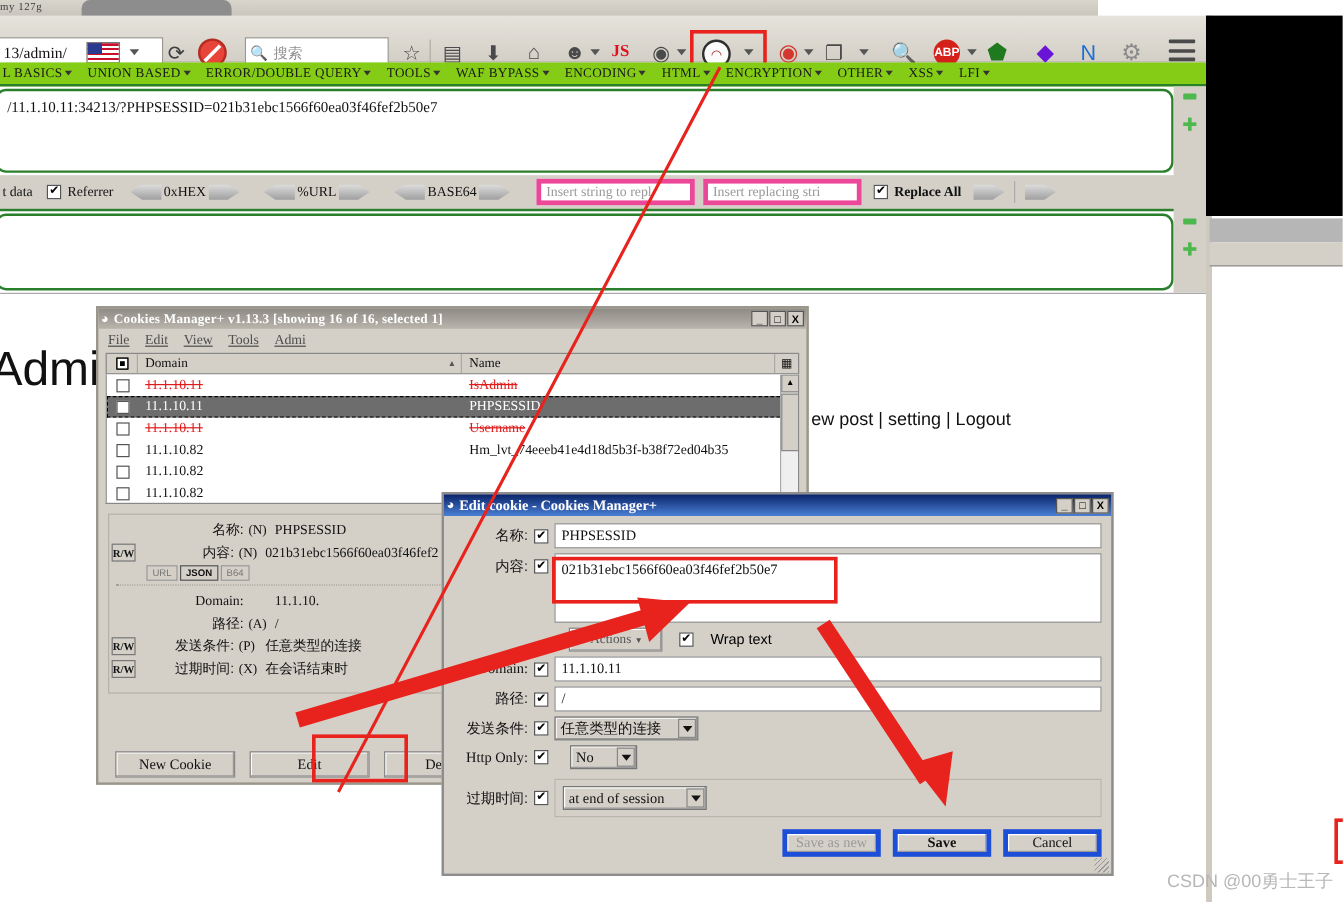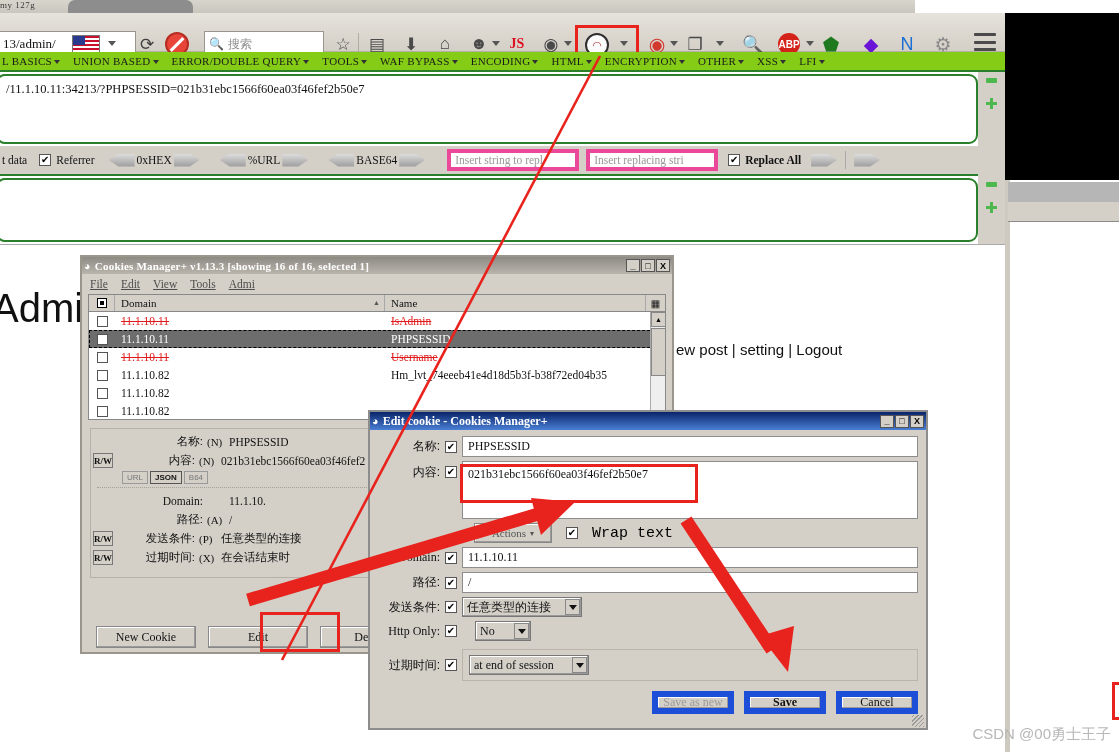--- a/index.html
+++ b/index.html
@@ -354,21 +354,21 @@
   .actions-btn {
     width: 78px; height: 20px; background: #d4d0c8; border: 1px solid #888;
     box-shadow: inset -1px -1px 0 #9a9a9a, inset 1px 1px 0 #fff;
     display: flex; align-items: center; justify-content: center; gap: 4px;
     font-family: "Liberation Serif", serif; font-size: 11px; color: #555;
   }
   .ed-footer {
     position: absolute; right: 8px; bottom: 14px; display: flex; gap: 10px; align-items: center;
   }
   .ed-btn {
-    width: 82px; height: 23px; background: #d4d0c8; border: 6px solid #1d4ed8;
+    width: 82px; height: 23px; background: #d4d0c8; border: 4px solid #1d4ed8;
     box-shadow: inset -1px -1px 0 #9a9a9a, inset 1px 1px 0 #fff;
     display: flex; align-items: center; justify-content: center;
     font-family: "Liberation Serif", serif; font-size: 12px; color: #111;
   }
   .ed-btn.disabled { color: #9a9a9a; }
   .ed-btn.primary { font-weight: bold; }
   .hl-save {
     position: absolute; left: 742px; bottom: 8px; width: 88px; height: 38px;
     border: 3px solid #e8221c;
   }
@@ -657,21 +657,21 @@
         <span class="cbx" style="margin-top:5px;">✔</span>
         <span class="ed-text">021b31ebc1566f60ea03f46fef2b50e7</span>
       </div>
 
       <div class="ed-row" style="padding-left:96px; gap:14px; margin-top:2px;">
         <span class="actions-btn">
           <span>Actions</span>
           <span style="font-size:8px;">▾</span>
         </span>
         <span class="cbx">✔</span>
-        <span style="font-family:Liberation Mono, monospace;font-size:15px;">Wrap text</span>
+        <span style="font-family:Liberation Sans, sans-serif;font-size:12px;">Wrap text</span>
       </div>
 
       <div class="ed-row" style="margin-top:4px;">
         <span class="ed-lab en">Domain:</span>
         <span class="cbx">✔</span>
         <span class="ed-field">11.1.10.11</span>
       </div>
 
       <div class="ed-row">
         <span class="ed-lab">路径:</span>

